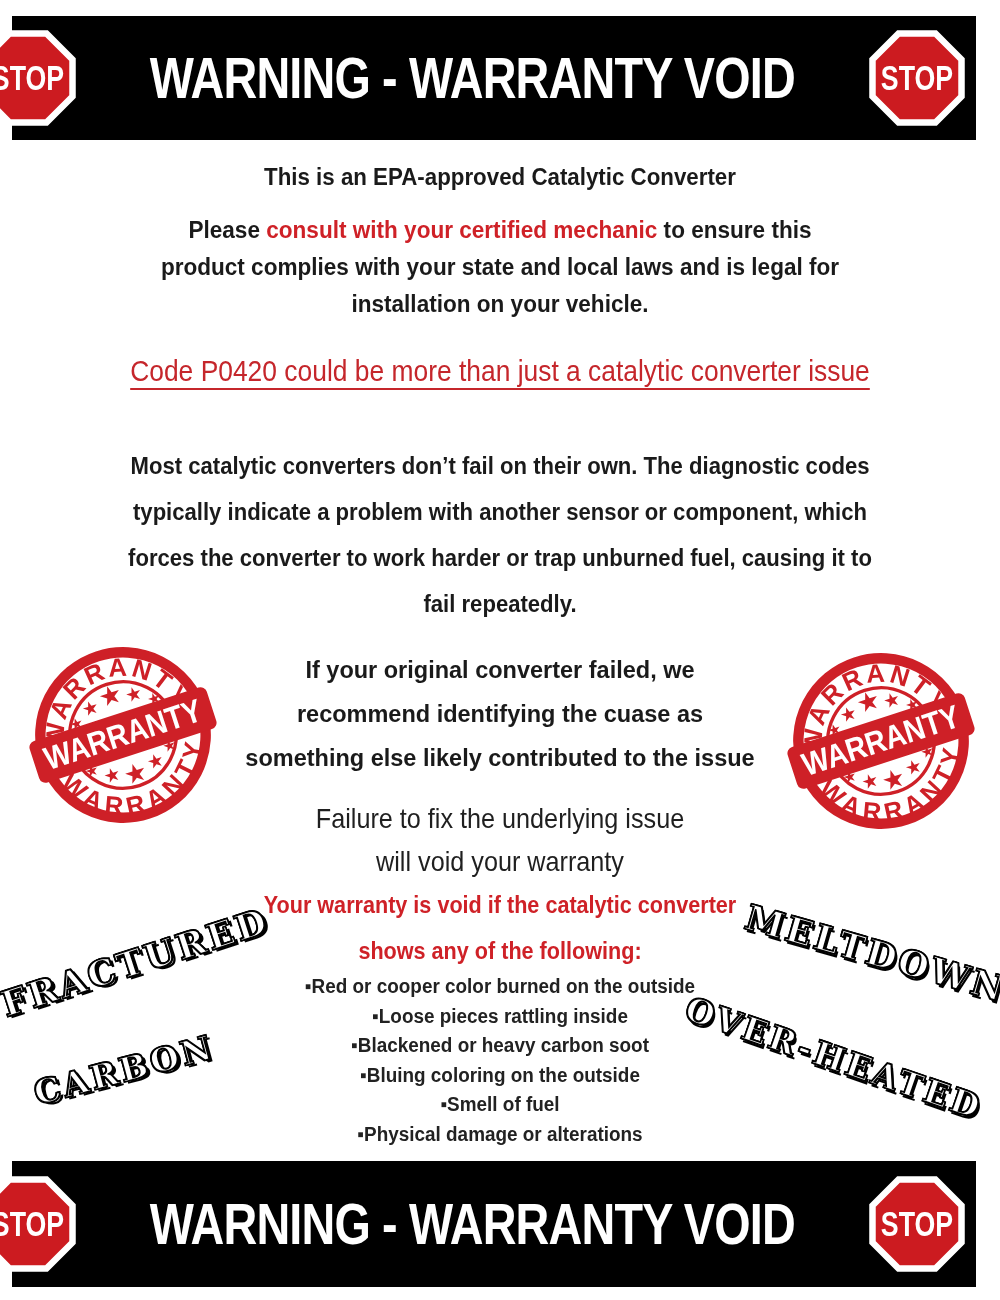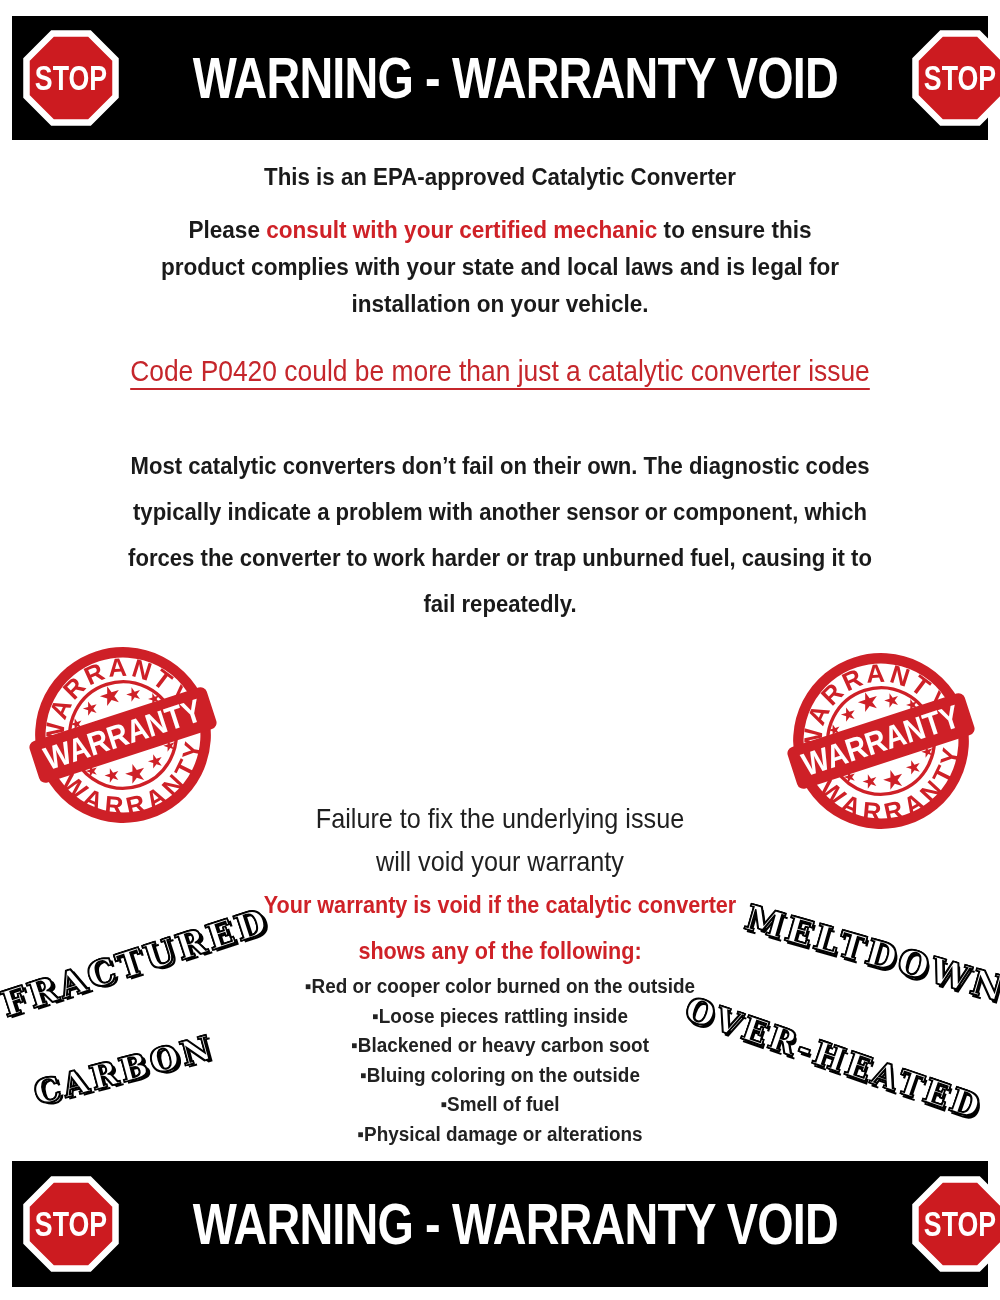--- a/index.html
+++ b/index.html
@@ -9,26 +9,26 @@
     height: 1300px;
     background: #ffffff;
     overflow: hidden;
     font-family: "Liberation Sans", sans-serif;
   }
 
   
   .banner {
     position: absolute;
     left: 12px;
-    right: 12px;
+    right: 24px;
     height: 124px;
     background: var(--banner_bg, #000);
     display: flex;
     align-items: center;
-    justify-content: flex-start;
+    justify-content: flex-end;
     padding: 0 8px;
     box-sizing: border-box;
   }
   .banner-top { top: 16px; }
   .banner-bottom { top: 1161px; height: 126px; }
   .banner-title-wrap { flex: 1; text-align: center; overflow: visible; }
   .banner-title {
     display: inline-block;
     color: #ffffff;
     font-weight: bold;
@@ -201,20 +201,25 @@
         <path class="star" transform="translate(57,126) scale(0.65)" d="M0,-10 L2.2,-3.1 L9.5,-3.1 L3.6,1.2 L5.9,8.1 L0,3.8 L-5.9,8.1 L-3.6,1.2 L-9.5,-3.1 L-2.2,-3.1 Z"></path>
         <path class="star" transform="translate(143,126) scale(0.65)" d="M0,-10 L2.2,-3.1 L9.5,-3.1 L3.6,1.2 L5.9,8.1 L0,3.8 L-5.9,8.1 L-3.6,1.2 L-9.5,-3.1 L-2.2,-3.1 Z"></path>
       </g>
       <g>
         <rect class="stamp-banner-rect" x="2" y="77" width="196" height="46" rx="7"></rect>
         <text class="stamp-banner-text" x="100" y="111" text-anchor="middle" textLength="172" lengthAdjust="spacingAndGlyphs">WARRANTY</text>
       </g>
     </g>
   </svg>
 
+  <div id="recommendation" class="txt">
+    <div>If your original converter failed, we</div>
+    <div>recommend identifying the cuase as</div>
+    <div>something else likely contributed to the issue</div>
+  </div>
 
   <div id="failure" class="txt">
     <div>Failure to fix the underlying issue</div>
     <div>will void your warranty</div>
   </div>
 
   <div id="void-conditions" class="txt">
     <div>Your warranty is void if the catalytic converter</div>
     <div>shows any of the following:</div>
   </div>

